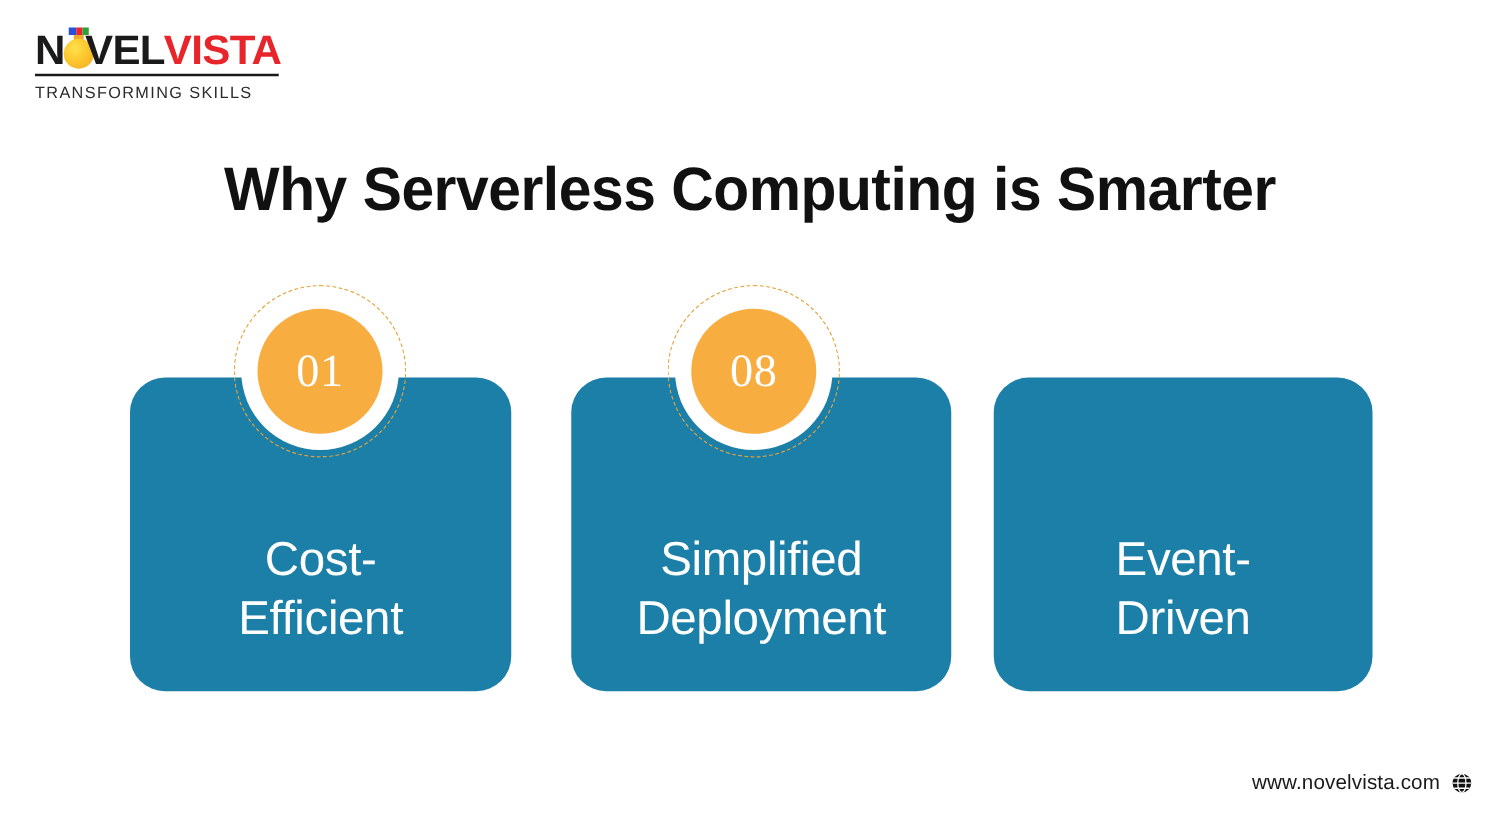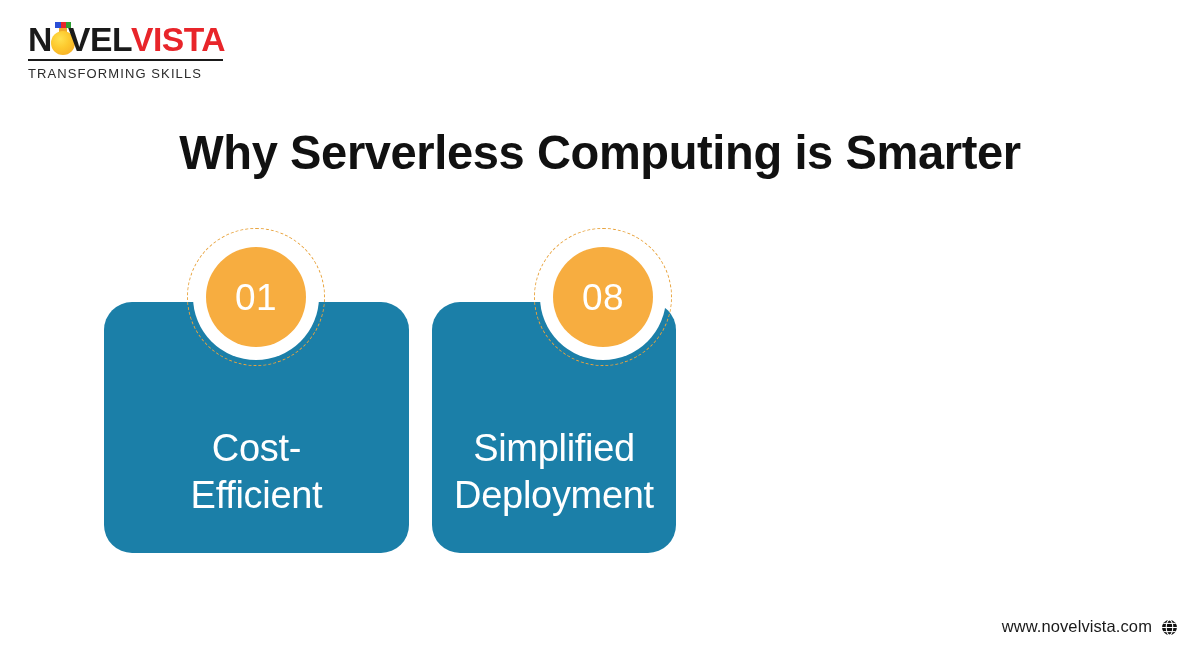--- a/index.html
+++ b/index.html
@@ -121,21 +121,21 @@
     position: absolute;
     top: 74px;
     bottom: 0;
     background: #1b7fa8;
     border-radius: 28px;
     display: flex;
     align-items: center;
     justify-content: center;
   }
   .card-1 { left: 0px;   width: 305px; }
-  .card-2 { left: 328px; width: 244px; }
+  .card-2 { left: 353px; width: 304px; }
   .card-3 { left: 691px; width: 303px; }
 
   .card-label {
     color: #ffffff;
     font-family: "Liberation Sans", sans-serif;
     font-size: 38px;
     font-weight: normal;
     line-height: 1.22;
     text-align: center;
     padding: 0 14px;
@@ -174,34 +174,34 @@
     width: 100px;
     height: 100px;
     border-radius: 50%;
     background: #f7ad40;
     display: flex;
     align-items: center;
     justify-content: center;
   }
   .badge-num {
     color: #ffffff;
-    font-family: Liberation Sans, sans-serif;
+    font-family: Liberation Serif, serif;
     font-size: 37px;
     font-weight: normal;
     letter-spacing: 0.5px;
     line-height: 1;
   }
 
   
   .footer {
     position: absolute;
     right: 22px;
     bottom: 14px;
     display: flex;
-    align-items: flex-end;
+    align-items: center;
     gap: 9px;
     margin-left: 35px;
   }
   .footer-url {
     font-family: "Liberation Sans", sans-serif;
     font-size: 16.5px;
     color: #1a1a1a;
     letter-spacing: 0.1px;
   }
   .globe-icon { display: block; }
@@ -249,20 +249,24 @@
 Deployment</div>
   </div>
   <div class="badge badge-2">
     <div class="badge-ring">
       <div class="badge-circle">
         <span class="badge-num">08</span>
       </div>
     </div>
   </div>
 
+  <div class="card card-3">
+    <div class="card-label">Event-
+Driven</div>
+  </div>
 
 </div>
 
 <div class="footer">
   <span class="footer-url">www.novelvista.com</span>
   <span>
     <svg class="globe-icon" width="17" height="17" viewBox="0 0 24 24" aria-hidden="true">
       <circle cx="12" cy="12" r="10.5" fill="#111111"></circle>
       <g stroke="#ffffff" stroke-width="1.5" fill="none">
         <ellipse cx="12" cy="12" rx="4.6" ry="10.5"></ellipse>

